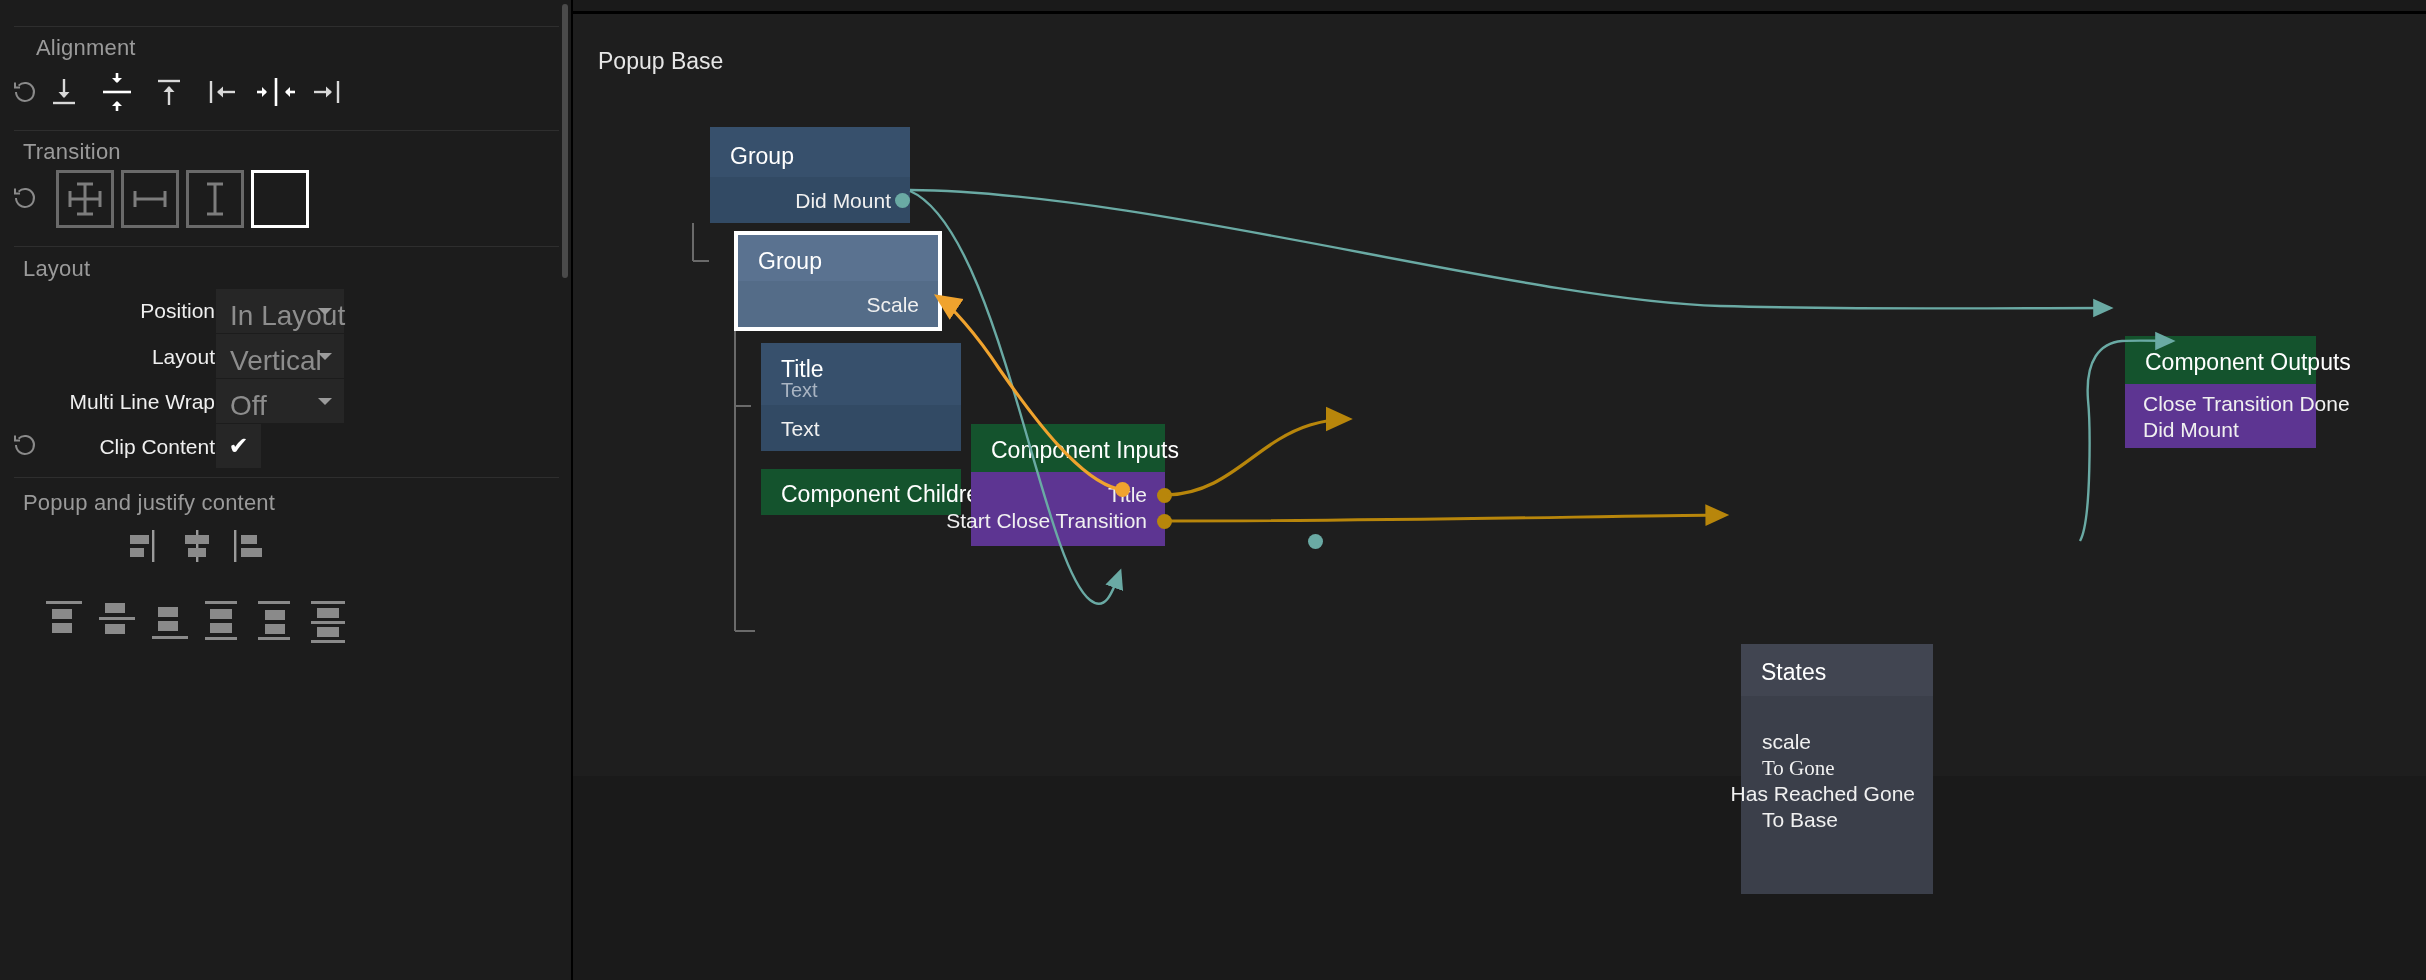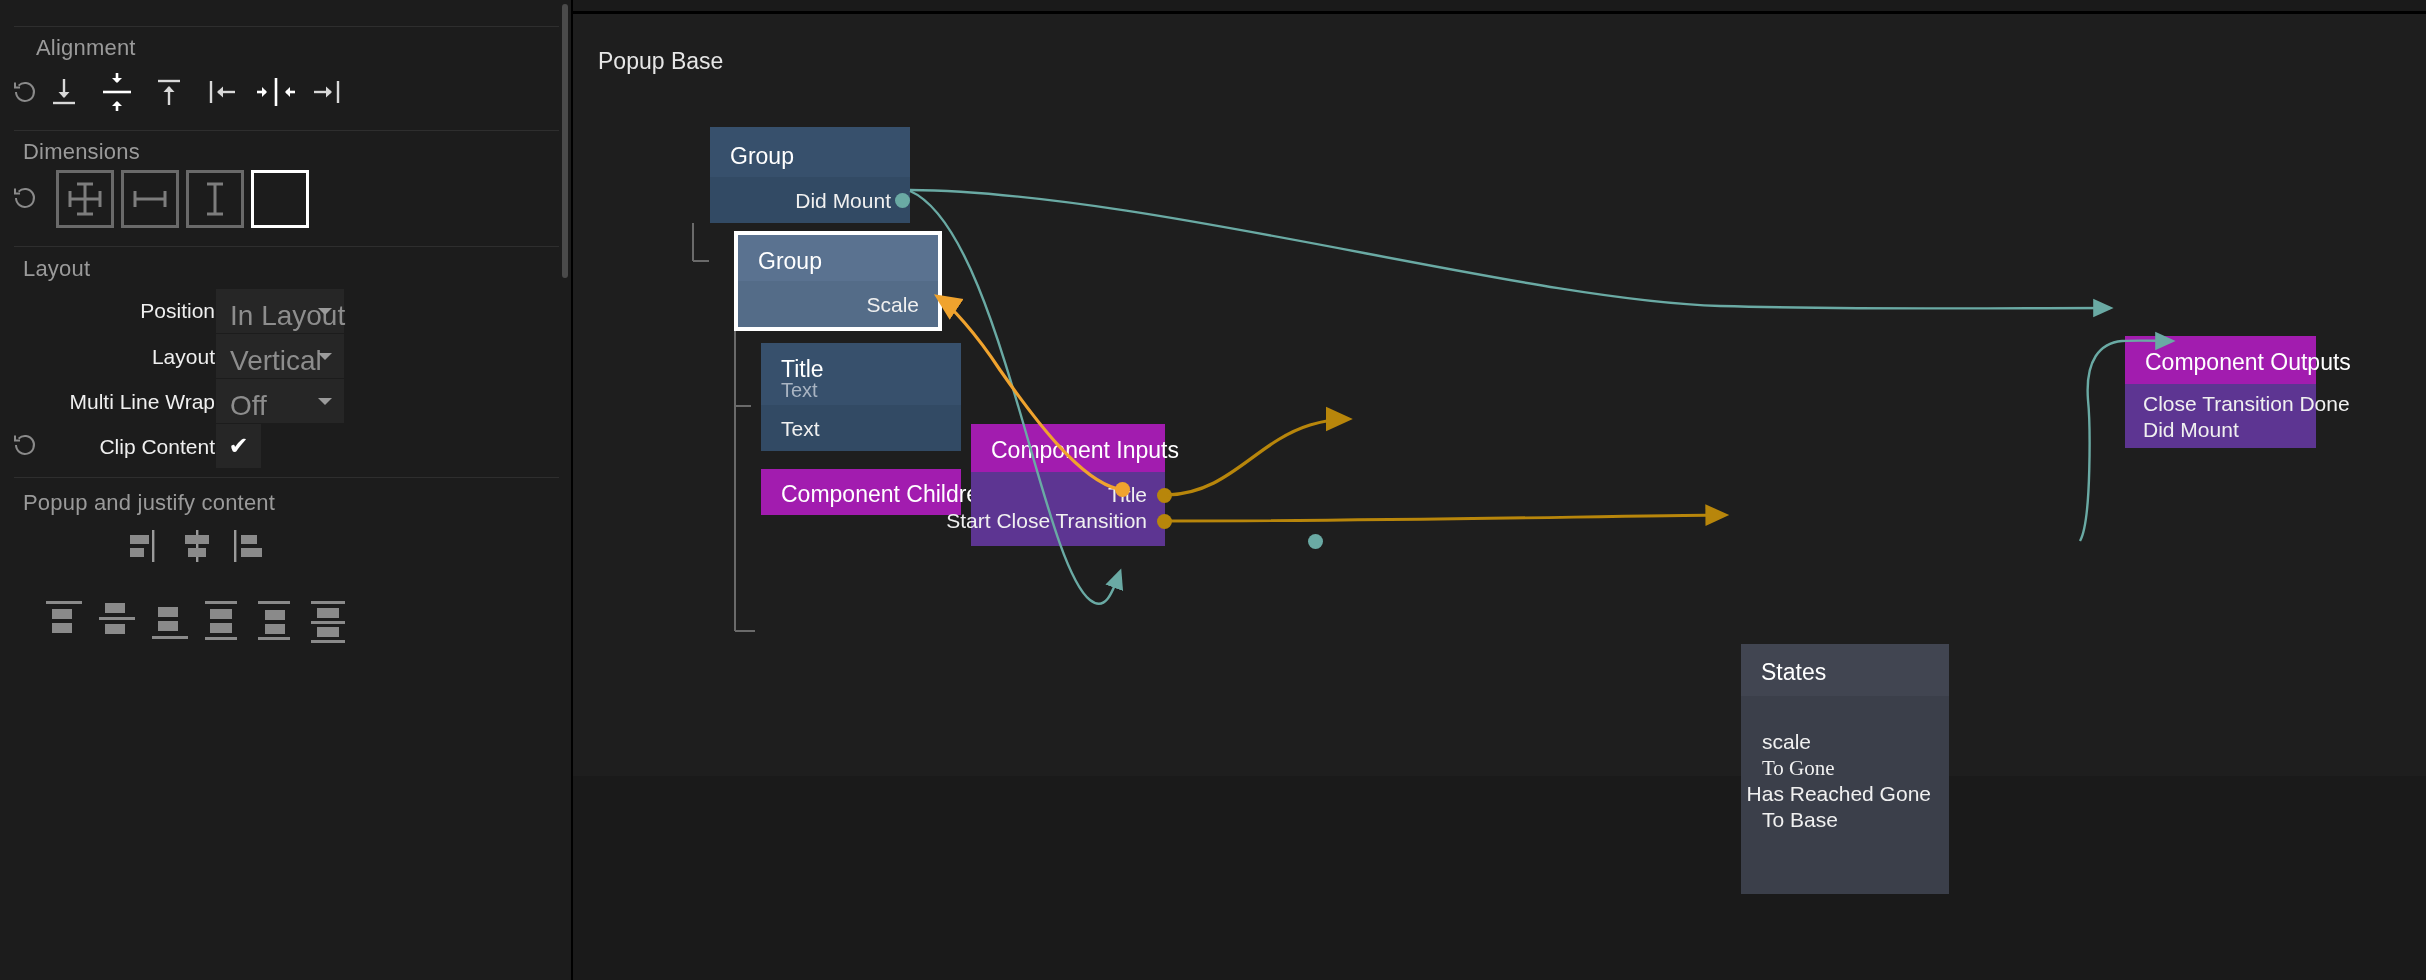--- a/index.html
+++ b/index.html
@@ -58,21 +58,21 @@
   .node .hdr .sub{position:absolute;left:20px;font-size:20px;color:#a9b4c2;white-space:nowrap;}
   .node .body{position:relative;box-sizing:border-box;}
   .port{position:absolute;font-size:21px;color:#f0f0f0;white-space:nowrap;}
   .port.out{text-align:right;}
 
   
   .n-blue .hdr{background:#37506c;}
   .n-blue .body{background:#324a64;}
   .n-bluelight .hdr{background:#5a7290;}
   .n-bluelight .body{background:#546c88;}
-  .n-purple .hdr{background:#a21caf;}
+  .n-purple .hdr{background:#14532d;}
   .n-purple .body{background:#5d3592;}
   .n-gray .hdr{background:#414551;}
   .n-gray .body{background:#3b3f4a;}
   .sel-outline{outline:4px solid #ffffff;outline-offset:0;}
 
   
   .dot{position:absolute;width:15px;height:15px;border-radius:50%;}
   .dot.teal{background:#6aaaa4;}
   .dot.orange{background:#f0a32e;}
   .dot.gold{background:#b8860b;}
@@ -144,21 +144,21 @@
     <div class="icon-btn" style="left:308px;top:74px;width:36px;height:36px;">
       <svg width="36" height="36" viewBox="0 0 36 36" fill="none" stroke="#d8d8d8" stroke-width="2.4">
         <path d="M6 18h17"></path>
           <path d="M18 12.5l6 5.5-6 5.5" fill="#d8d8d8" stroke="none"></path>
         <path d="M30 7v22"></path>
       </svg>
     </div>
 
     <div class="sec-rule" style="top:130px;"></div>
 
-    <div class="sec-title" style="left:23px;top:139px;">Dimensions</div>
+    <div class="sec-title" style="left:23px;top:139px;">Transition</div>
 
     <div class="icon-btn" style="left:9px;top:182px;width:32px;height:32px;">
       <svg width="30" height="30" viewBox="0 0 30 30" fill="none" stroke="#8a8a8a" stroke-width="2">
         <path d="M6 15a9 9 0 1 0 2.6-6.4"></path>
           <path d="M5 5.5v5h5"></path>
       </svg>
     </div>
 
     <div class="dim-box" style="left:56px;top:170px;">
       <svg width="40" height="40" viewBox="0 0 40 40" fill="none" stroke="#7d7d7d" stroke-width="3">
@@ -353,21 +353,21 @@
       <span class="t" style="top:13px;">Component Inputs</span>
     </div>
     <div class="body" style="height:74px;">
       <span class="port out" style="right:18px;top:11px;">Title</span>
       <span class="port out" style="right:18px;top:37px;">Start Close Transition</span>
     </div>
   </div>
   <div class="dot gold" style="left:1157px;top:488px;"></div>
   <div class="dot gold" style="left:1157px;top:514px;"></div>
 
-  <div style="position:absolute;left:1741px;top:644px;width:208px;height:250px;" class="node n-gray">
+  <div style="position:absolute;left:1741px;top:644px;width:192px;height:250px;" class="node n-gray">
     <div class="hdr" style="height:52px;">
       <span class="t" style="top:15px;">States</span>
     </div>
     <div class="body" style="height:198px;">
       <span class="port" style="left:21px;top:34px;">scale</span>
       <span class="port" style="left:21px;top:60px;font-family:Liberation Serif, serif;">To Gone</span>
       <span class="port out" style="right:18px;top:86px;">Has Reached Gone</span>
       <span class="port" style="left:21px;top:112px;">To Base</span>
     </div>
   </div>

